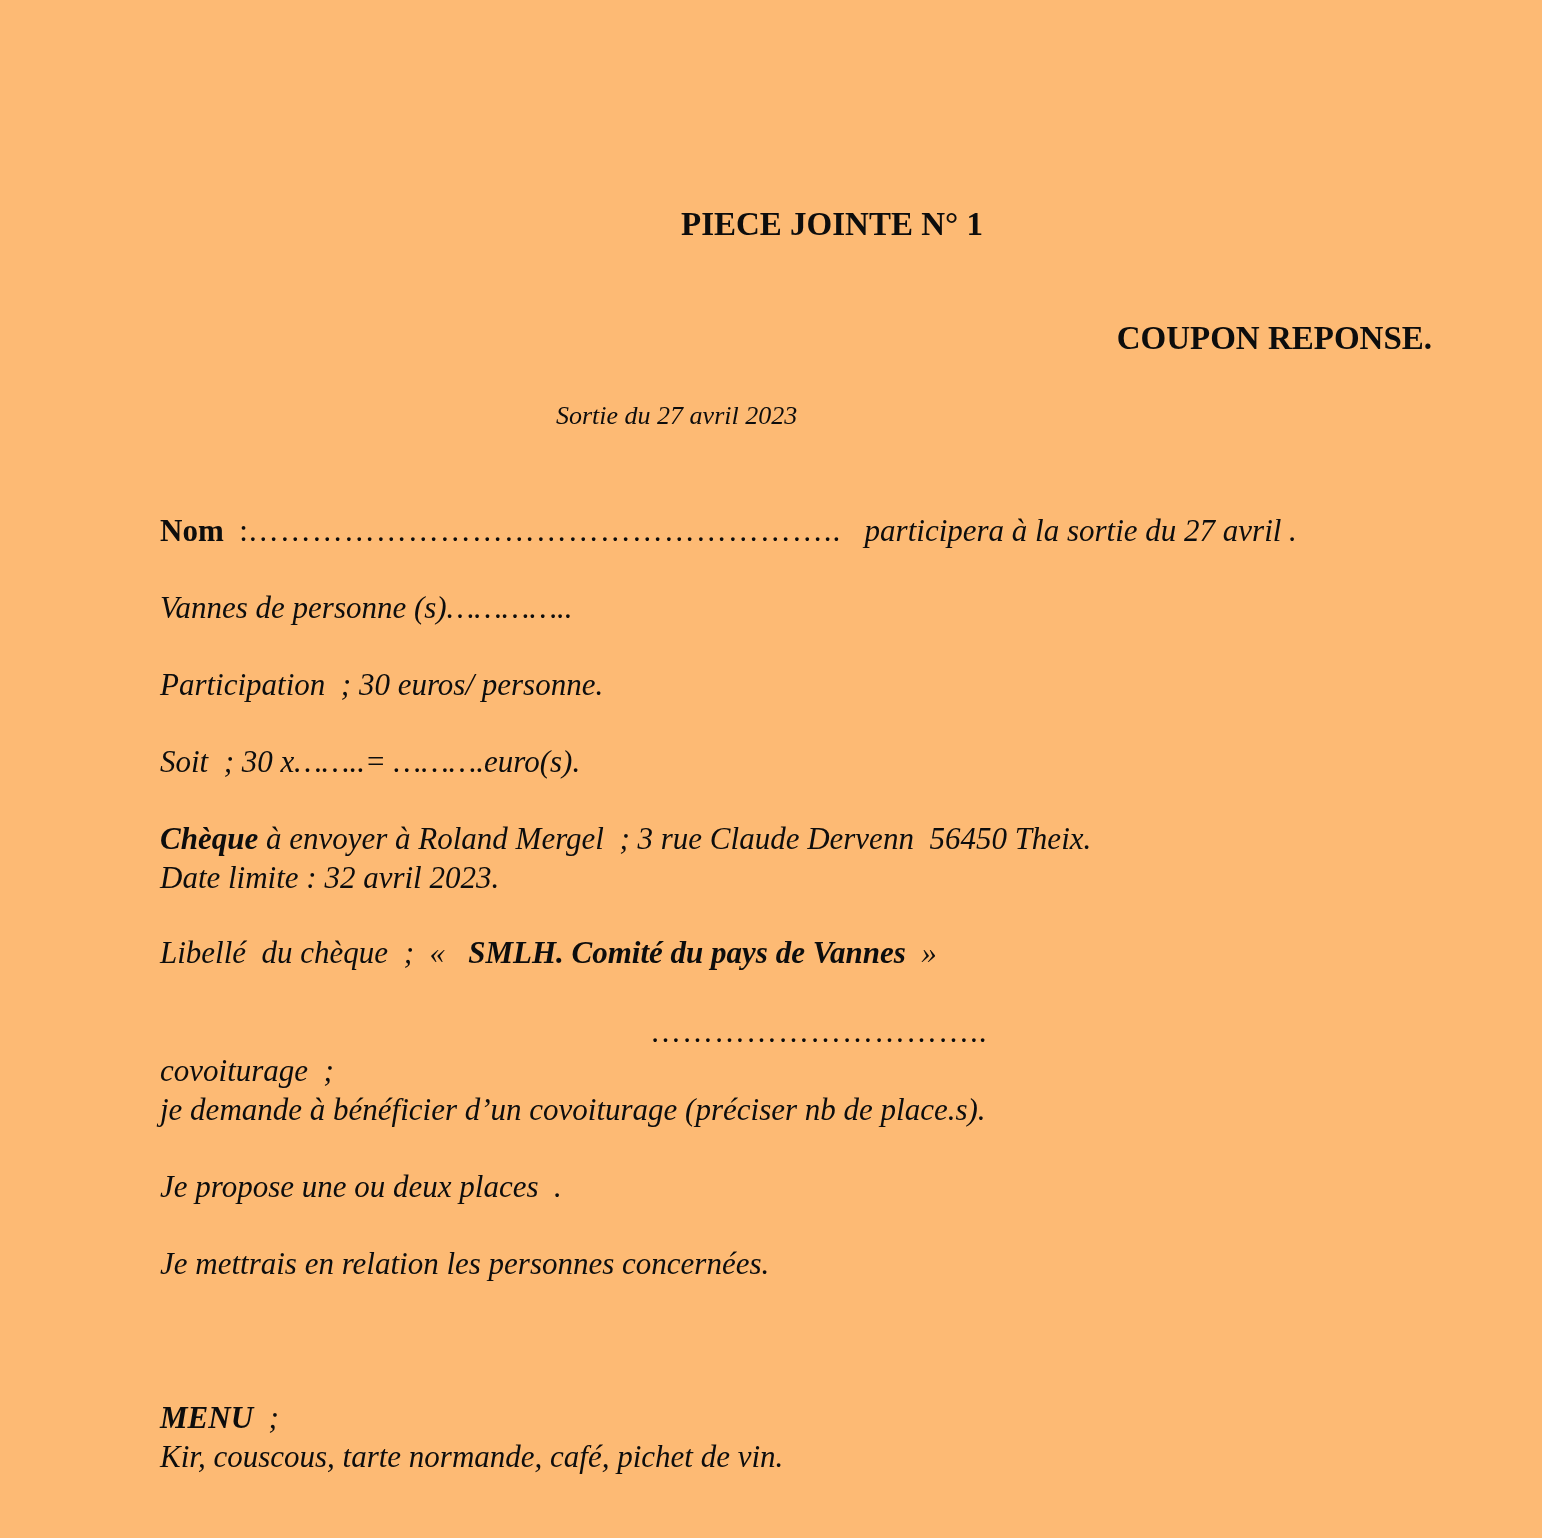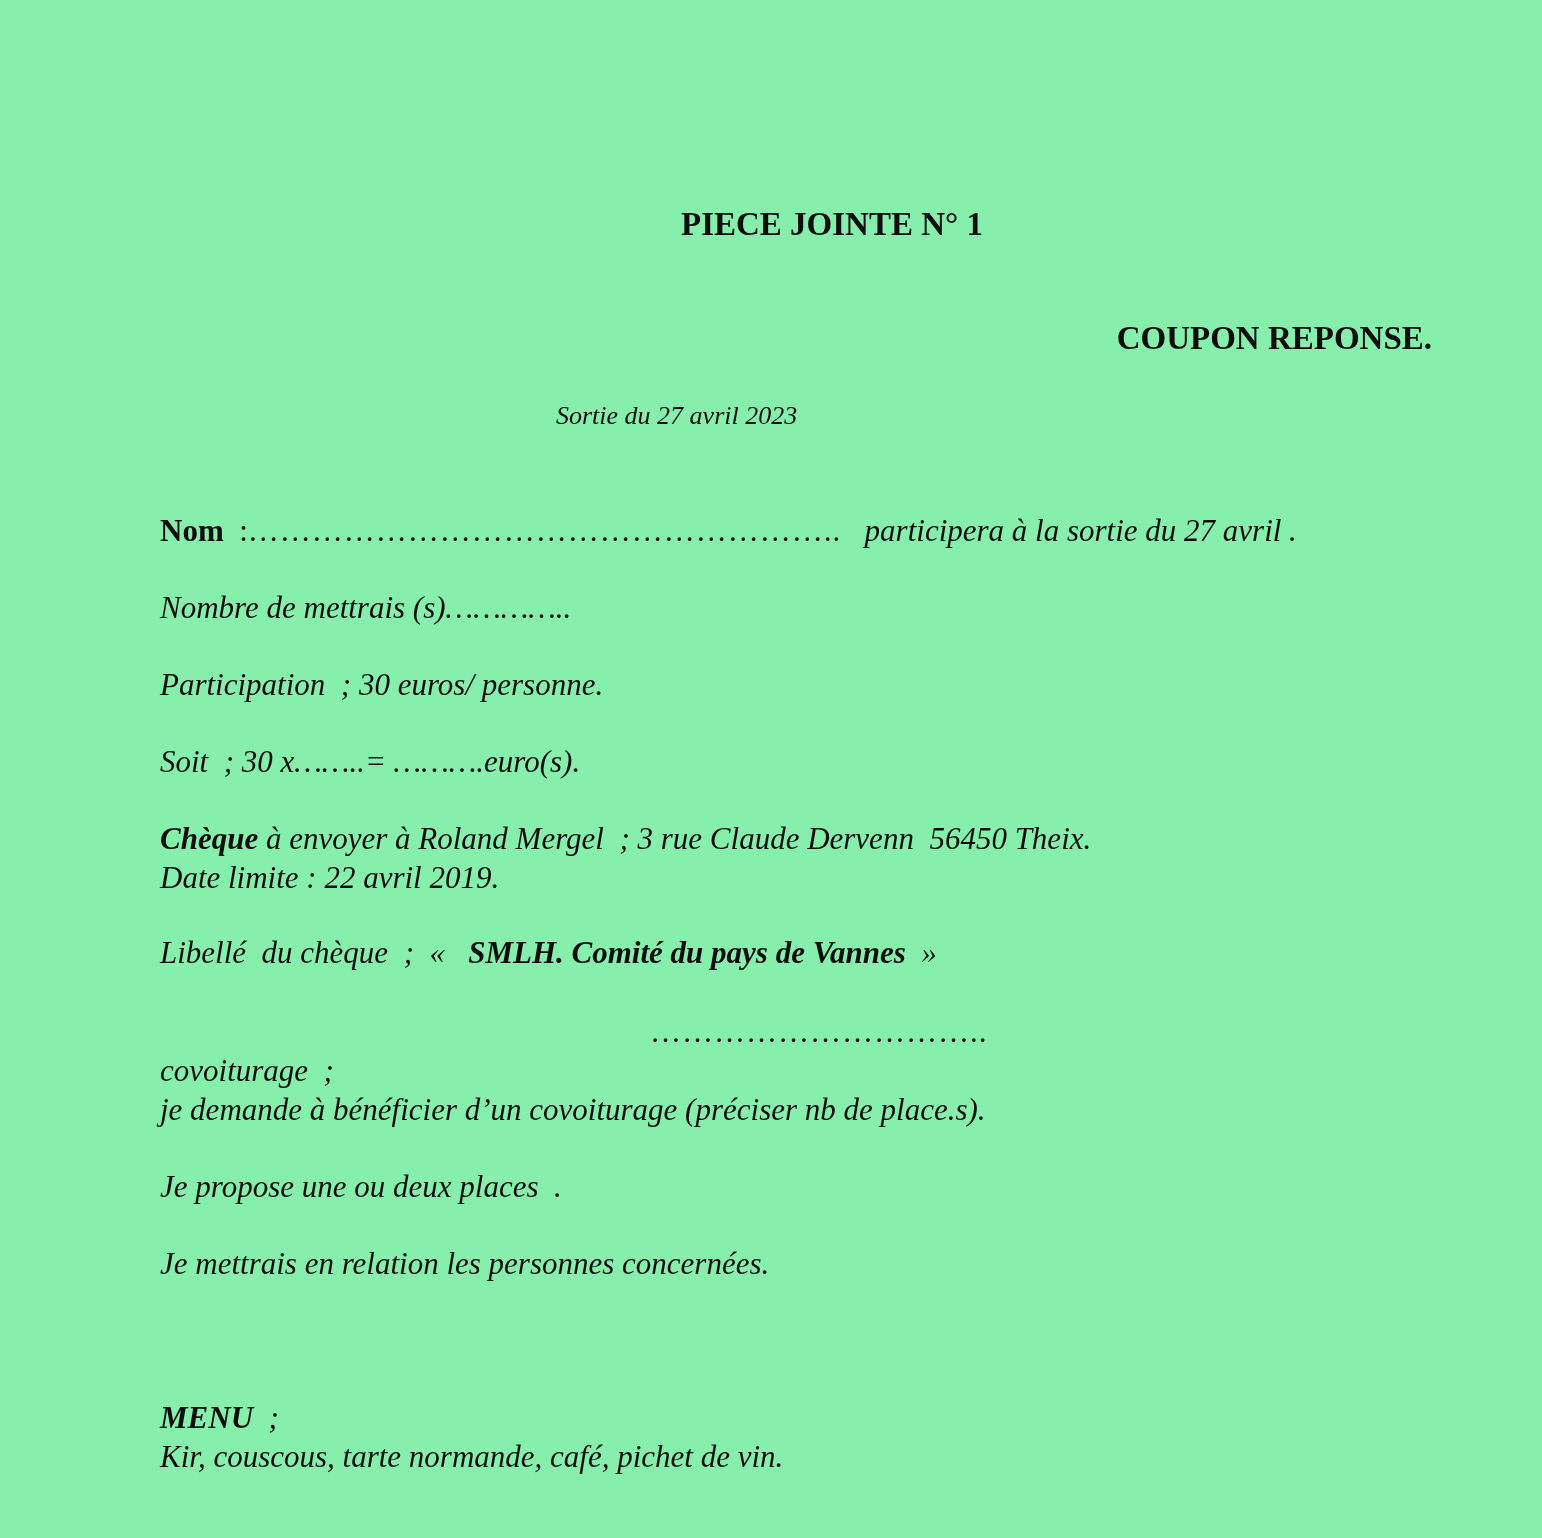--- a/index.html
+++ b/index.html
@@ -12,21 +12,21 @@
     height: 1538px;
     overflow: hidden;
     color: #0d0d0d;
     font-family: "Liberation Serif", serif;
   }
   .page {
     box-sizing: border-box;
     width: 1542px;
     height: 1538px;
     padding: 205px 110px 0 160px;
-    background: #86efac;
+    background: #fdba74;
   }
   
   .title {
     margin: 0;
     font-size: 33px;
     line-height: 38px;
     font-weight: bold;
     font-style: normal;
     text-align: center;
     padding-left: 72px; 
@@ -83,27 +83,27 @@
 <div class="page">
 
   <h1 class="title">PIECE JOINTE N° 1</h1>
 
   <h2 class="subtitle">COUPON REPONSE.</h2>
 
   <p class="dateline">Sortie du 27 avril 2023</p>
 
   <p class="body first"><span class="upright bold">Nom</span><span class="upright">  :</span><span class="upright dots">………………………………………………..</span><span>   participera à la sortie du 27 avril .</span></p>
 
-  <p class="body">Nombre de mettrais (s)…………..</p>
+  <p class="body">Vannes de personne (s)…………..</p>
 
   <p class="body">Participation  ; 30 euros/ personne.</p>
 
   <p class="body">Soit  ; 30 x……..= ……….euro(s).</p>
 
-  <p class="body"><span class="bold-italic">Chèque</span><span> à envoyer à Roland Mergel  ; 3 rue Claude Dervenn  56450 Theix.</span><br><span>Date limite : 22 avril 2019.</span></p>
+  <p class="body"><span class="bold-italic">Chèque</span><span> à envoyer à Roland Mergel  ; 3 rue Claude Dervenn  56450 Theix.</span><br><span>Date limite : 32 avril 2023.</span></p>
 
   <p class="body tight"><span>Libellé  du chèque  ;  «   </span><span class="bold-italic">SMLH. Comité du pays de Vannes</span><span>  »</span></p>
 
   <p class="dotline">…………………………..</p>
 
   <p class="body nogap"><span>covoiturage  ;</span><br><span>je demande à bénéficier d’un covoiturage (préciser nb de place.s).</span></p>
 
   <p class="body">Je propose une ou deux places  .</p>
 
   <p class="body">Je mettrais en relation les personnes concernées.</p>

